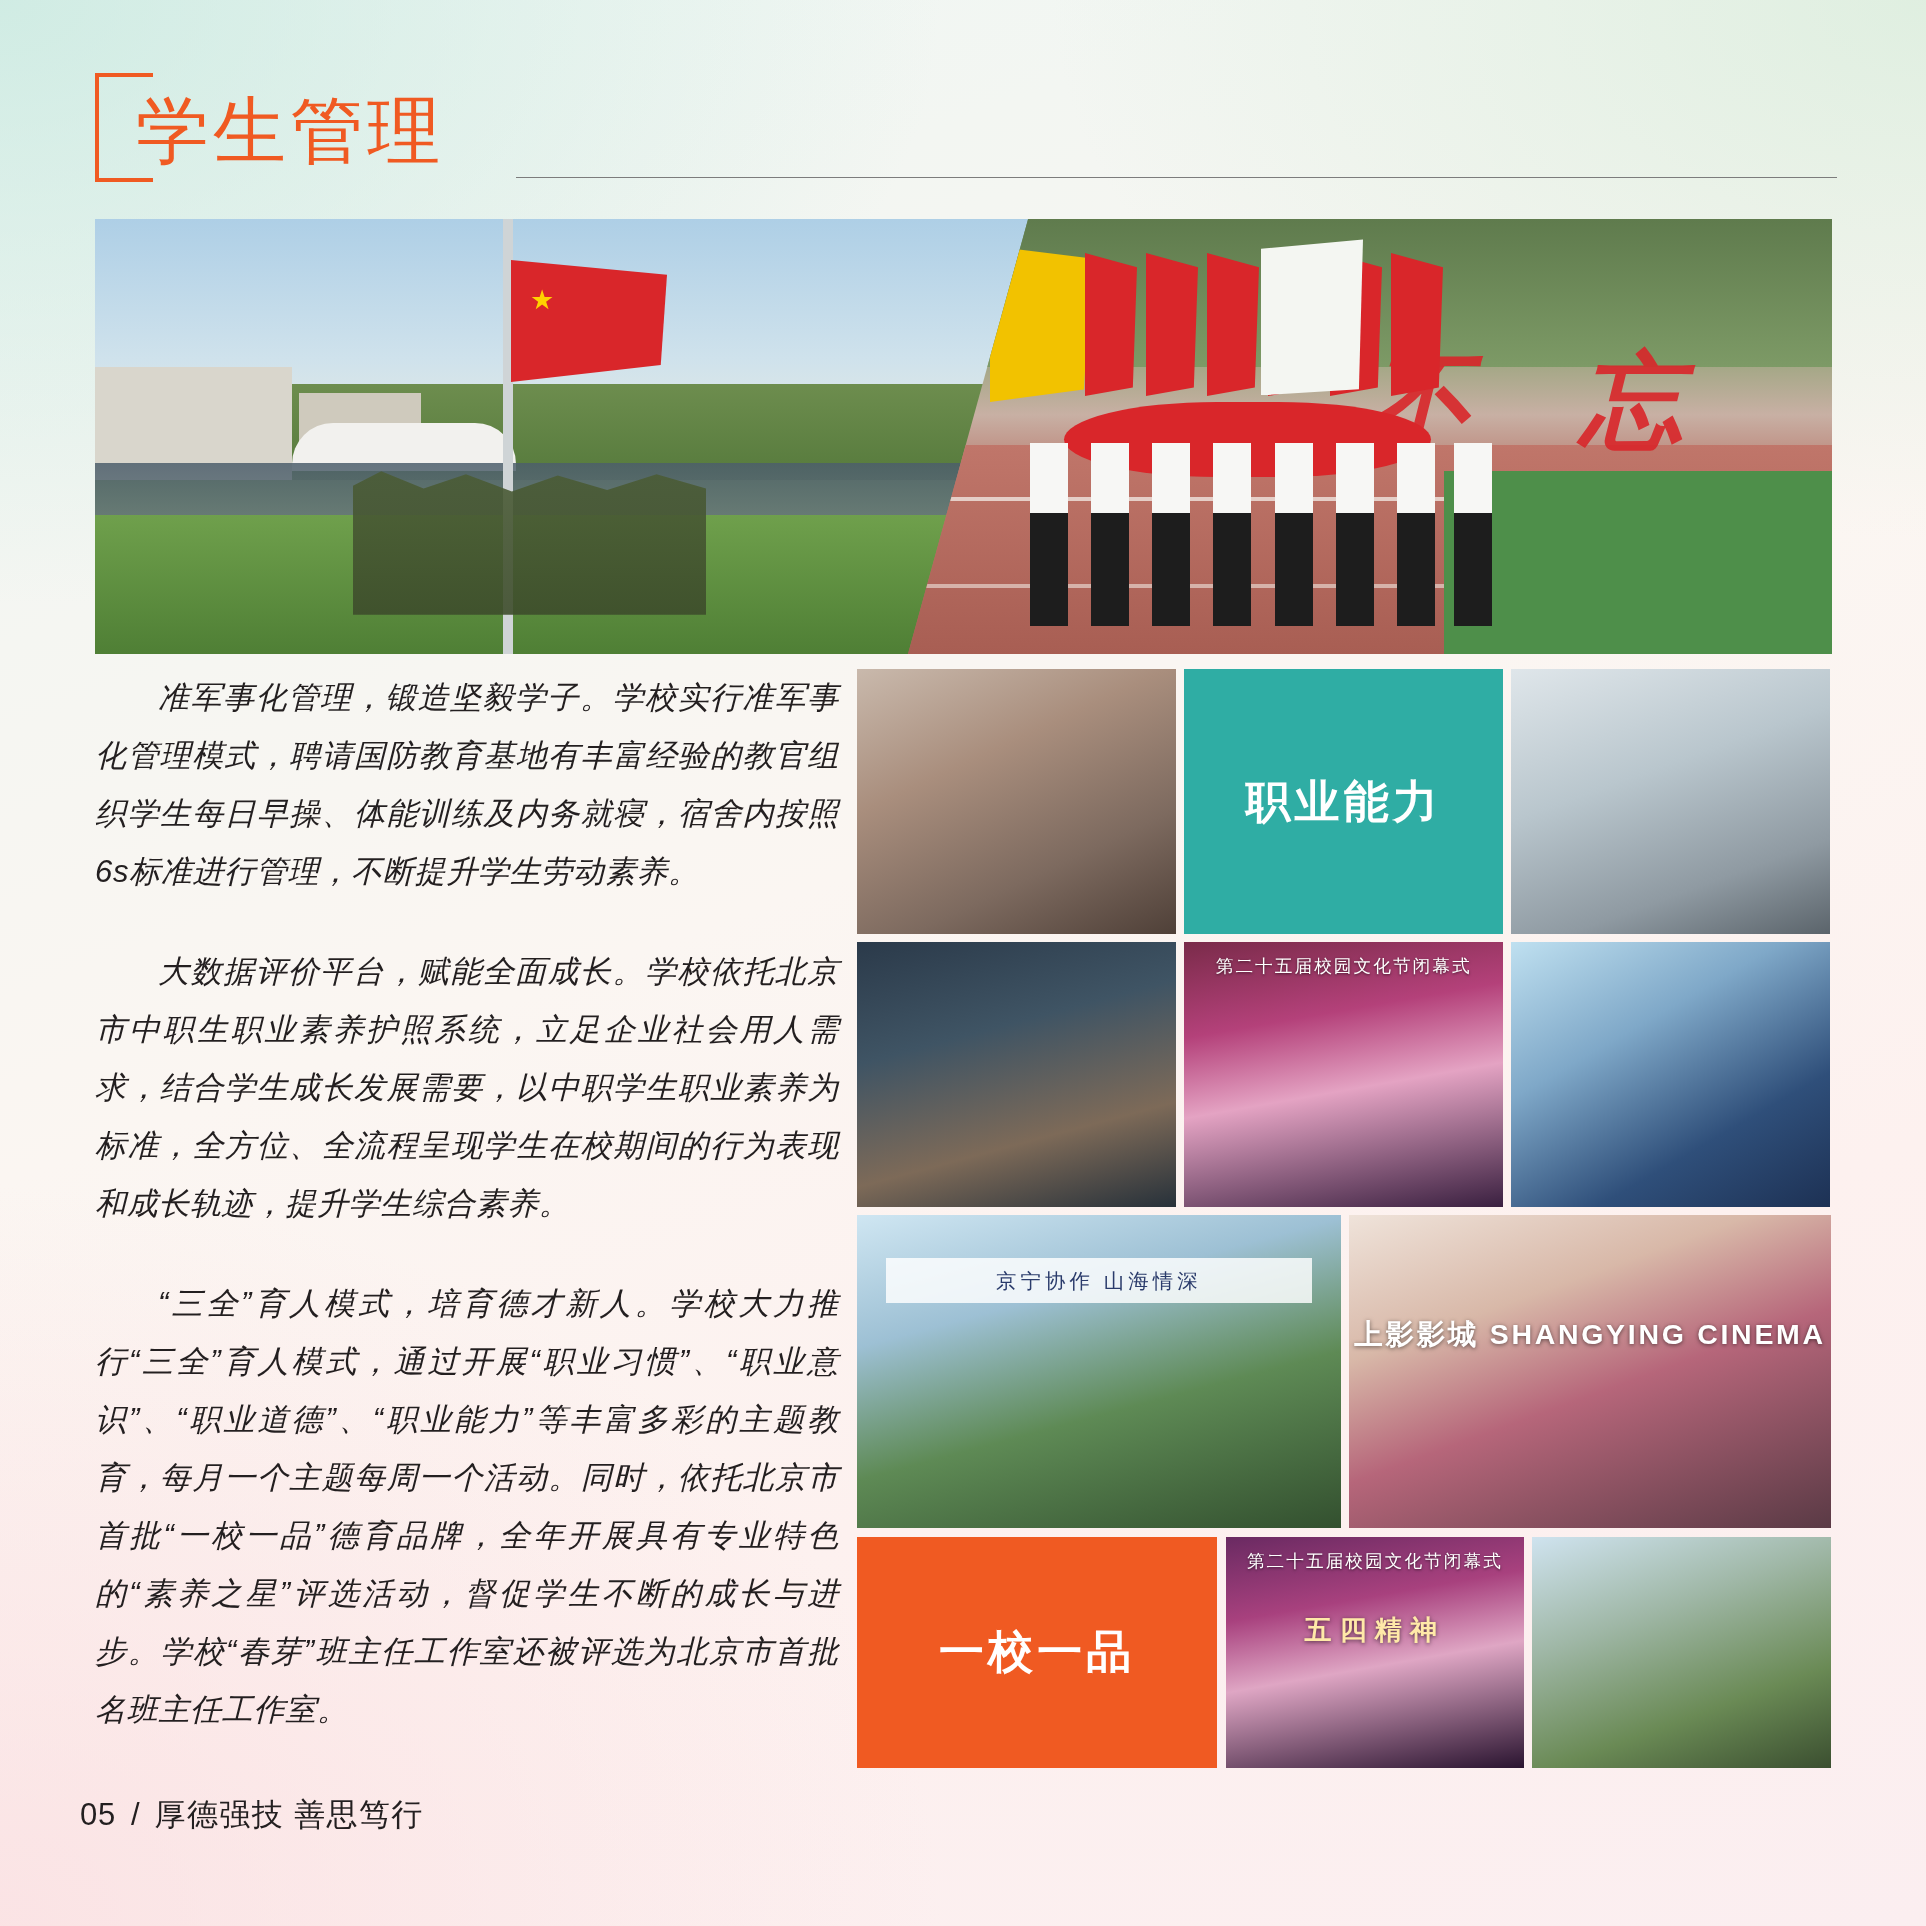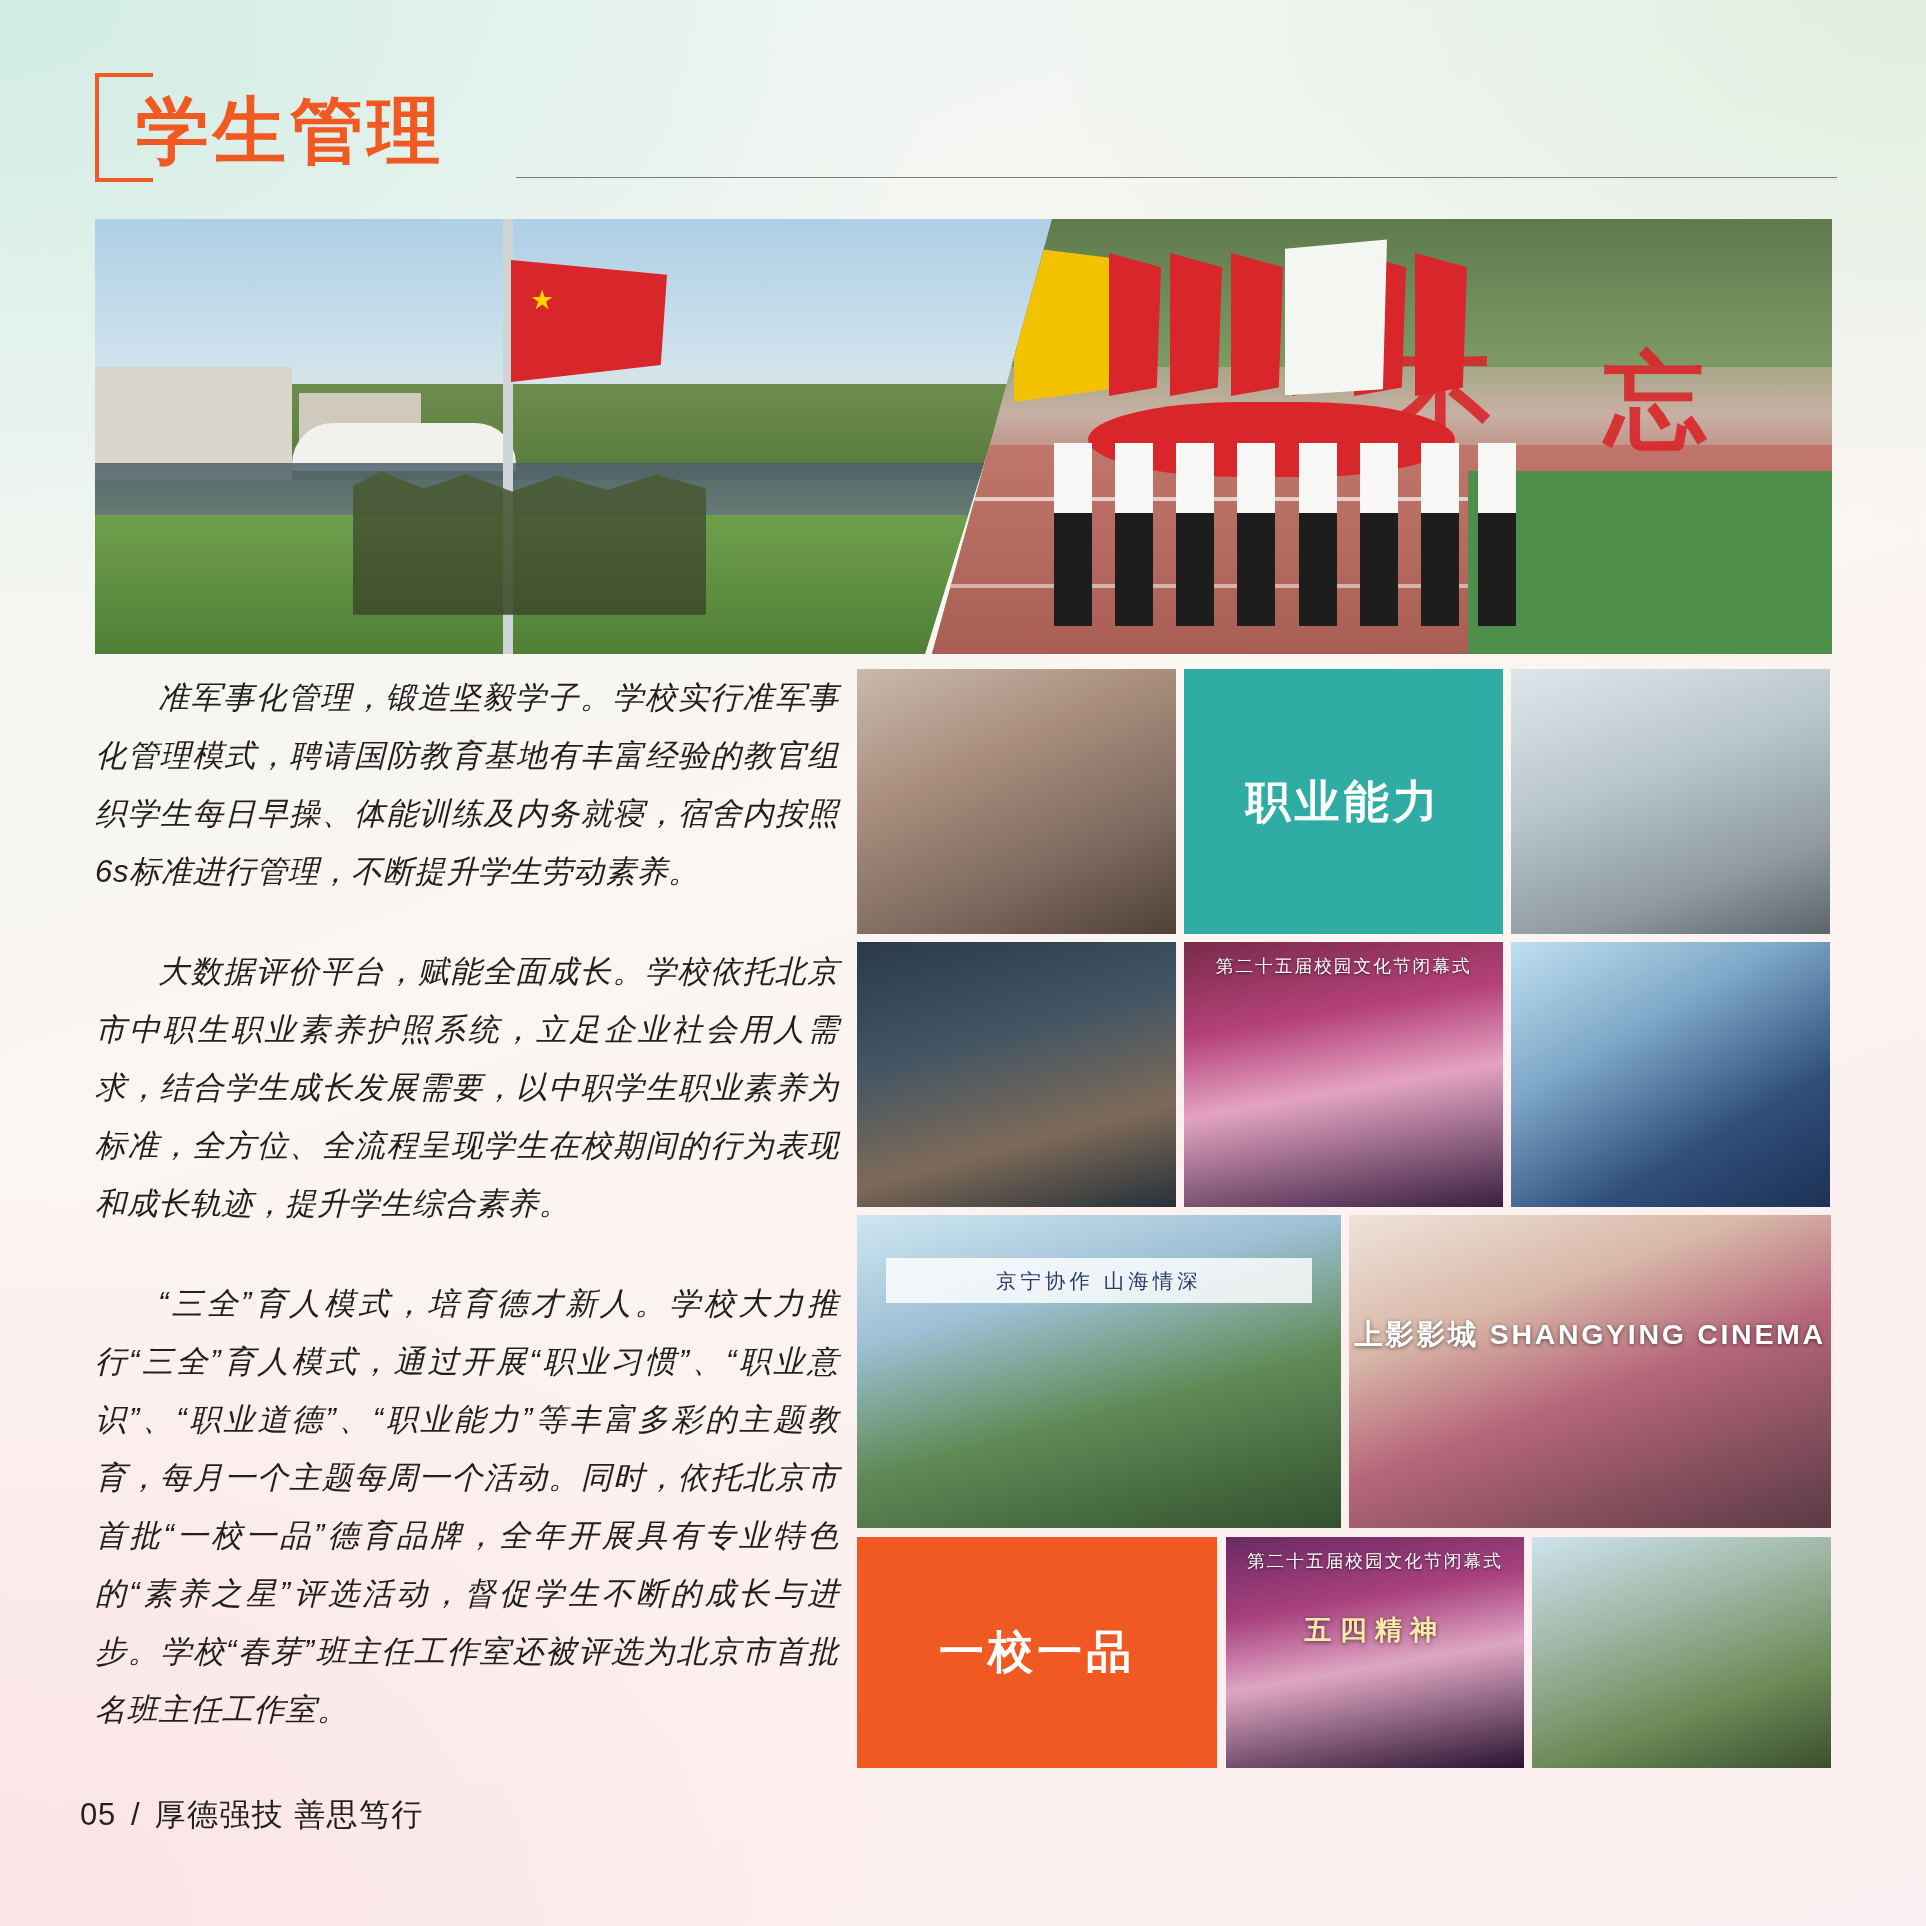--- a/index.html
+++ b/index.html
@@ -51,21 +51,21 @@
     width: 58px; height: 109px;
     border: 4.8px solid #f05a22;
     border-right: none;
     box-sizing: border-box;
   }
   .header-title {
     position: absolute;
     left: 41px;
     top: 22px;
     font-size: 73px;
-    font-weight: bold;
+    font-weight: normal;
     letter-spacing: 4.1px;
     color: #f05a22;
     line-height: 82px;
     white-space: nowrap;
   }
   .header-rule {
     position: absolute;
     left: 421px;
     top: 109px;
     width: 1321px;
@@ -85,25 +85,26 @@
   .banner-left {
     position: absolute;
     left: 0; top: 0;
     width: 965px; height: 435px;
     clip-path: polygon(0 0, 100% 0, 86% 100%, 0 100%);
     background: linear-gradient(180deg, #b9d8ea 0%, #cfe3ee 28%, #7fa060 47%, #6f9a4e 66%, #5e8a41 100%);
     overflow: hidden;
   }
   .banner-right {
     position: absolute;
-    left: 837px; top: 0;
+    left: 813px; top: 0;
     width: 924px; height: 435px;
     clip-path: polygon(13% 0, 100% 0, 100% 100%, 0 100%);
     background: linear-gradient(180deg, #6f8e5e 0%, #85a06c 24%, #c8b0a4 45%, #b97a6e 60%, #a86b5f 100%);
     overflow: hidden;
+    font-style: italic;
   }
   
   .bl-sky { position:absolute; left:0; top:0; width:100%; height:46%; background:linear-gradient(180deg,#aecfe6 0%, #cfe2ec 70%, #dfe8e6 100%); }
   .bl-trees { position:absolute; left:0; top:38%; width:100%; height:22%; background:linear-gradient(180deg,#6d8d4e 0%, #567a3c 100%); }
   .bl-buildings { position:absolute; left:0; top:34%; width:197px; height:26%; background:#d9d6cc; }
   .bl-buildings2 { position:absolute; left:204px; top:40%; width:122px; height:18%; background:#cfcabd; }
   .bl-tent { position:absolute; left:197px; top:47%; width:224px; height:48px; background:#f2f1ee; border-radius:41px 41px 0 0; }
   .bl-crowd { position:absolute; left:0; top:56%; width:100%; height:16%; background:linear-gradient(180deg,#4c5e6b 0%, #6e7c80 100%); opacity:.85; }
   .bl-field { position:absolute; left:0; top:68%; width:100%; height:32%; background:linear-gradient(180deg,#6fa04c 0%, #4f7f35 100%); }
   .bl-pole { position:absolute; left:408px; top:0; width:9.5px; height:100%; background:#cfd4d6; }

